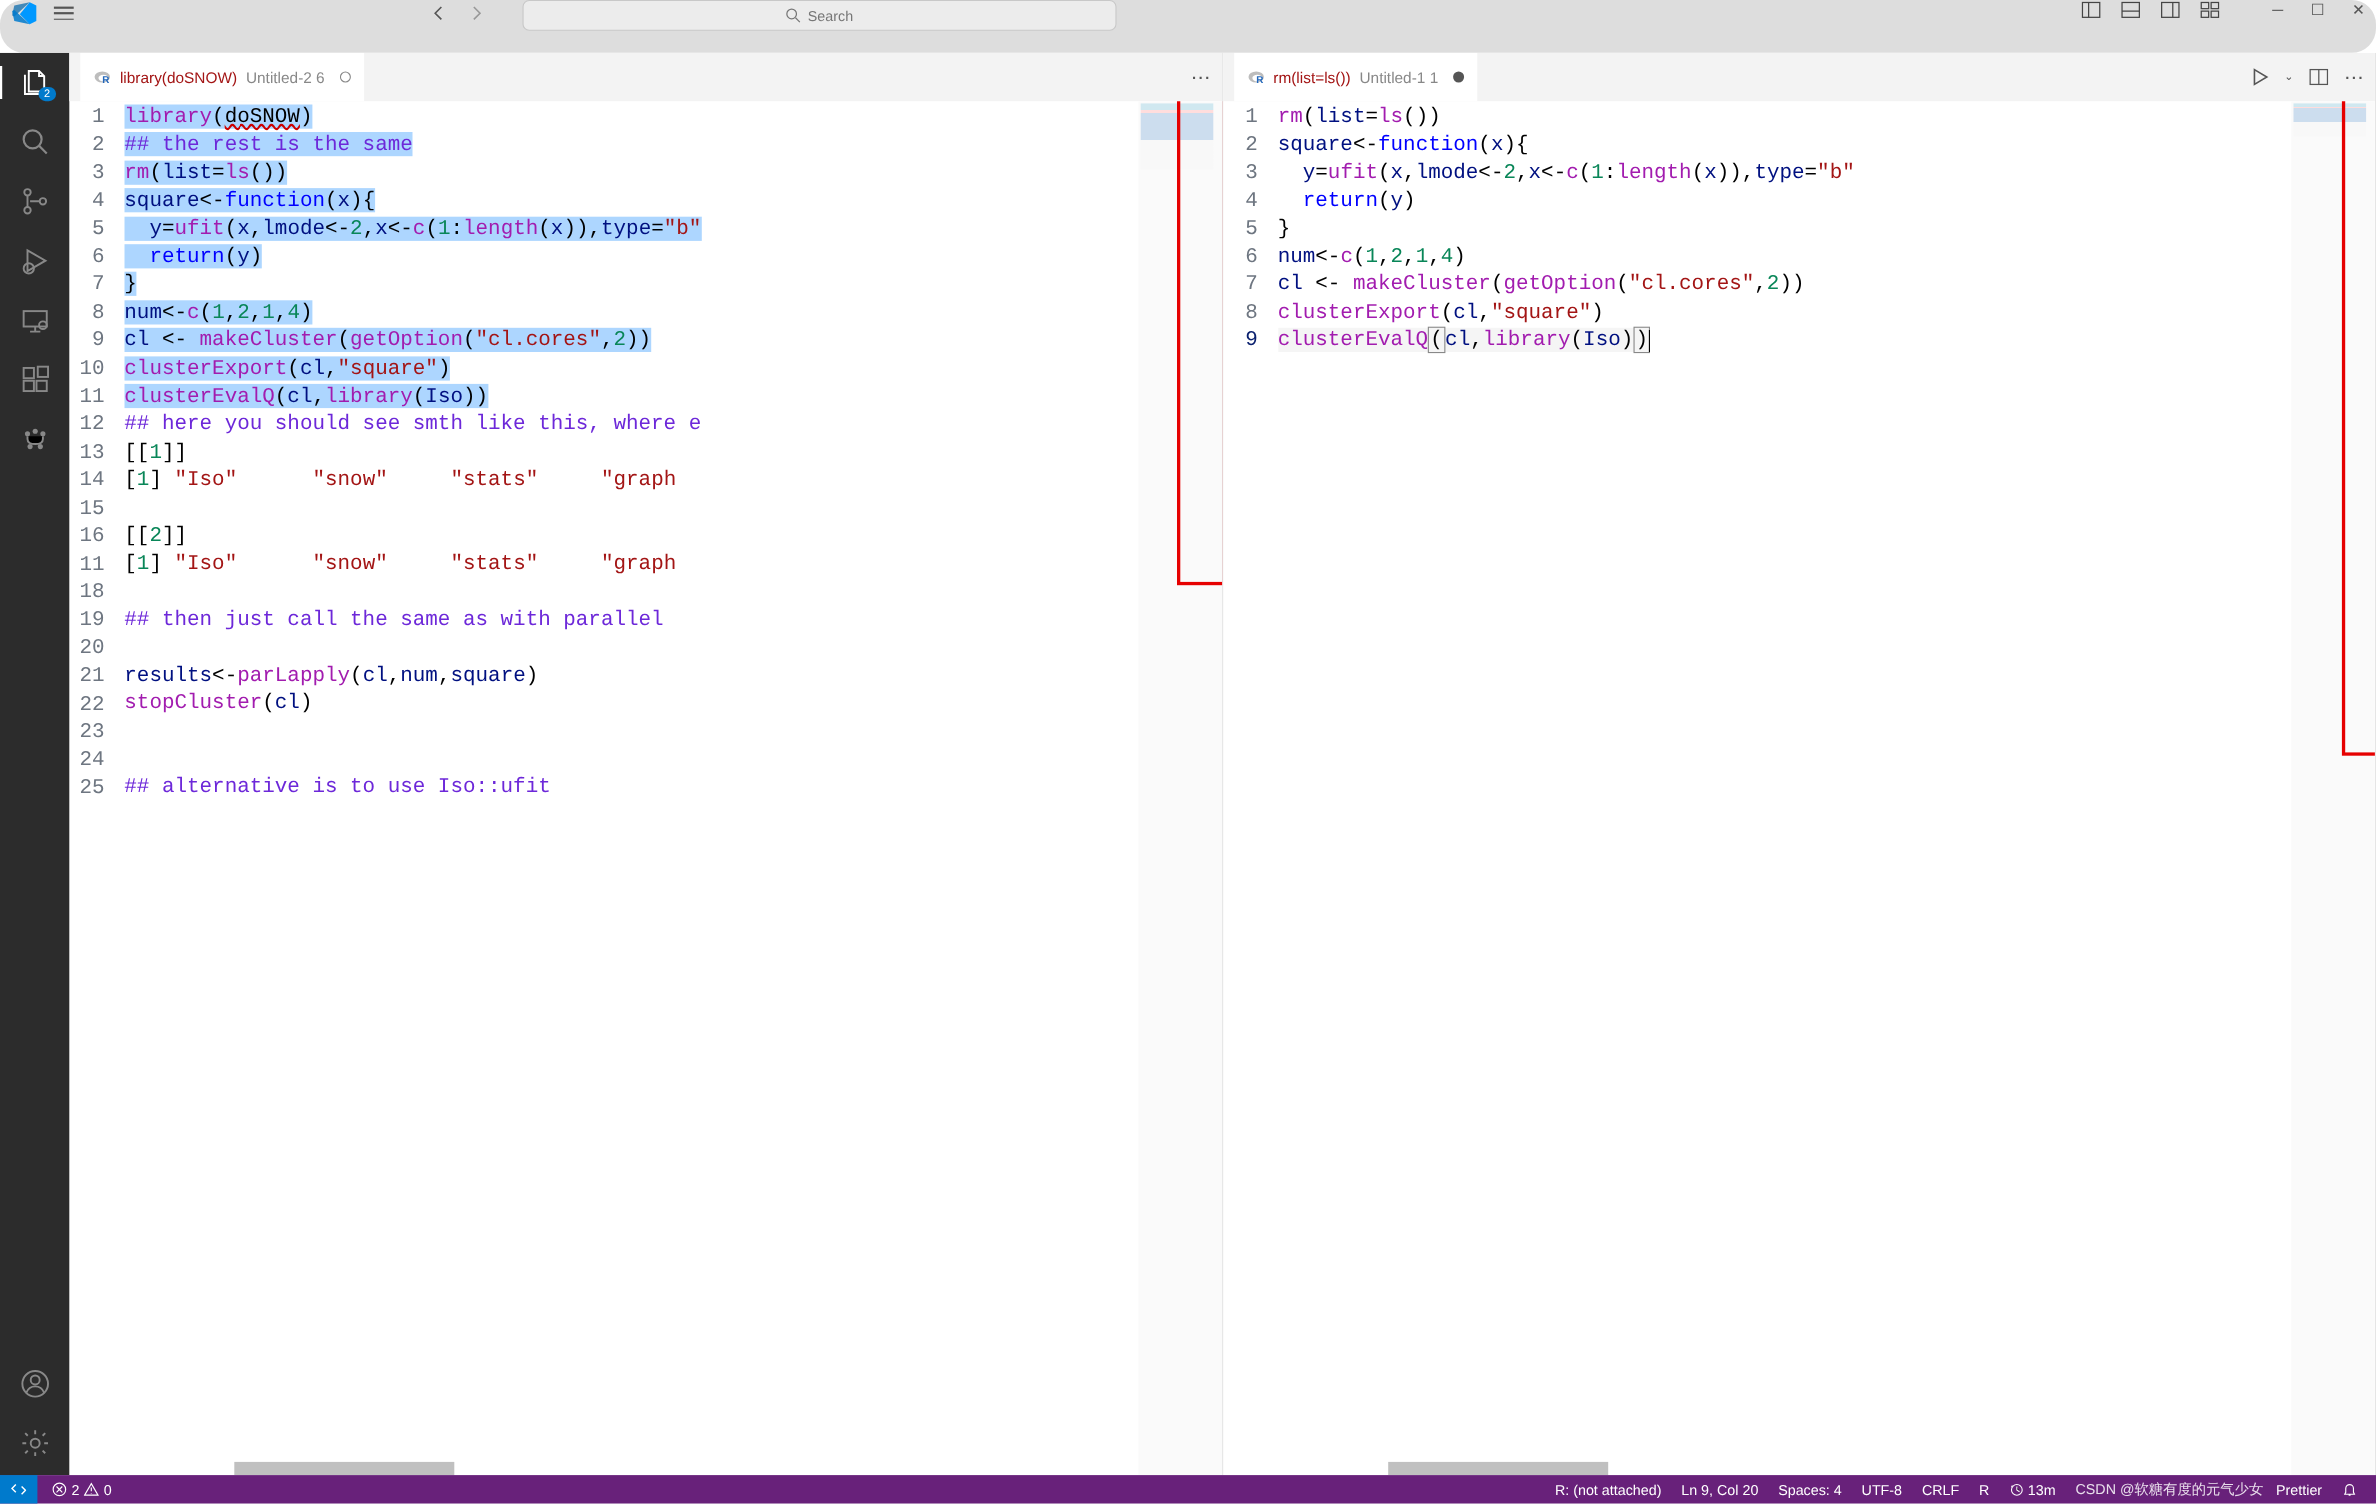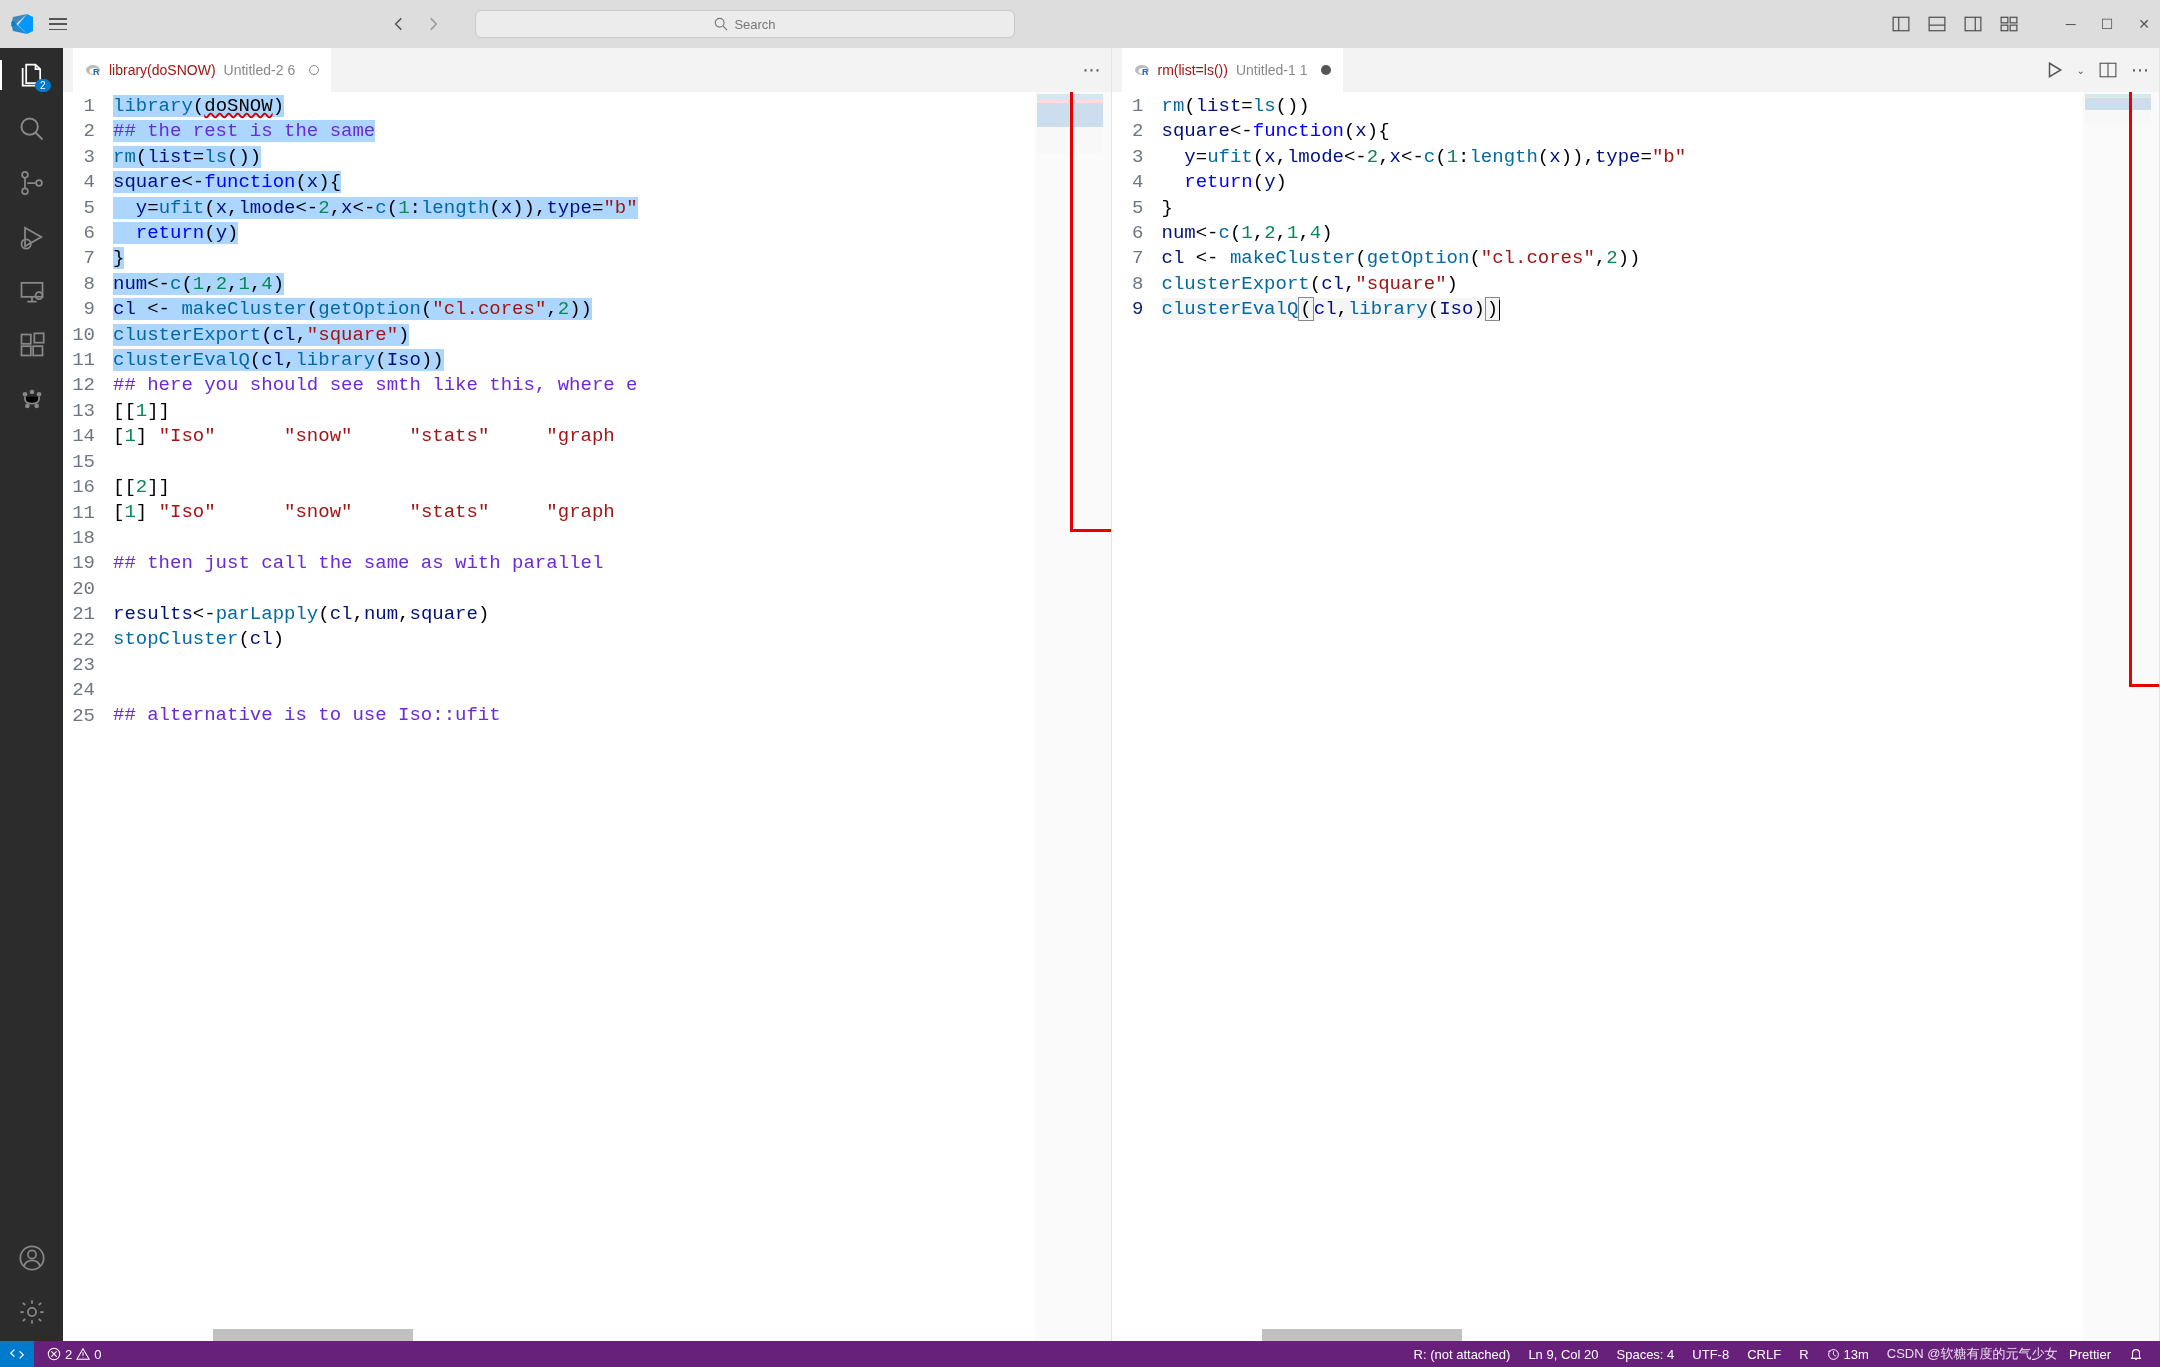--- a/index.html
+++ b/index.html
@@ -1,17 +1,17 @@
 <!DOCTYPE html>
 <html><head>
 <meta charset="utf-8">
 <style>
 * { margin: 0; padding: 0; box-sizing: border-box; }
 body { font-family: "Segoe UI", sans-serif; font-size: 13px; background: #fff; height: 100vh; overflow: hidden; display: flex; flex-direction: column; }
-.titlebar { height: 48px; background: #dddddd; display: flex; align-items: center; padding: 0 10px; }
+.titlebar { height: 48px; background: #dddddd; display: flex; align-items: flex-start; padding: 0 10px; border-radius: 22px; }
 .tb-left { display: flex; align-items: center; gap: 15px; }
 .tb-logo { width: 24px; height: 24px; }
 .hamburger { width: 18px; height: 12px; display: flex; flex-direction: column; justify-content: space-between; cursor: pointer; }
 .hamburger span { height: 1.5px; background: #555; }
 .tb-nav { display: flex; gap: 10px; margin-left: 320px; }
 .tb-nav-btn { width: 24px; height: 24px; display: flex; align-items: center; justify-content: center; color: #555; cursor: pointer; }
 .search-box { flex: 0 0 540px; height: 28px; background: #ececec; border: 1px solid #c8c8c8; border-radius: 6px; display: flex; align-items: center; justify-content: center; gap: 6px; color: #777; margin-left: 30px; }
 .tb-right { margin-left: auto; display: flex; align-items: center; gap: 18px; }
 .tb-icon { width: 18px; height: 18px; color: #444; cursor: pointer; }
 .window-controls { display: flex; gap: 25px; margin-left: 30px; }
@@ -38,21 +38,21 @@
 .gutter { width: 50px; text-align: right; padding-right: 18px; color: #237893; padding-top: 2px; user-select: none; }
 .gutter .line-no { color: #6e7681; }
 .gutter .line-no.current { color: #0b216f; font-weight: normal; }
 .code { flex: 1; white-space: pre; overflow: hidden; padding-top: 2px; }
 .code .line { height: 25.4px; }
 .minimap { width: 76px; background: #fafafa; position: relative; }
 .minimap-content { position: absolute; top: 2px; left: 2px; right: 8px; height: 60px; background: linear-gradient(#d0e8f0 0%, #d0e8f0 10%, #fdd 10%, #fdd 15%, #cde 15%, #cde 55%, #f8f8f8 55%); font-size: 2px; }
 .red-box { position: absolute; border: 3px solid #e60000; }
 .k-green { color: #6d28d9; }
 .k-blue { color: #0000ff; }
-.k-call { color: #0369a1; }
+.k-call { color: #a21caf; }
 .k-num { color: #098658; }
 .k-str { color: #a31515; }
 .k-purple { color: #001080; }
 .sel { background: #add6ff; }
 .cur-line { background: #f5f5f5; }
 .hscroll { position: absolute; bottom: 0; left: 150px; width: 200px; height: 12px; background: #c0c0c0; }
 .statusbar { height: 26px; background: #68217a; color: #fff; display: flex; align-items: center; font-size: 13px; padding: 0 8px; }
 .sb-item { padding: 0 9px; cursor: pointer; display: flex; align-items: center; gap: 4px; }
 .sb-remote { background: #007acc; height: 100%; display: flex; align-items: center; padding: 0 10px; margin-left: -8px; margin-right: 4px; }
 .sb-right { margin-left: auto; display: flex; }

